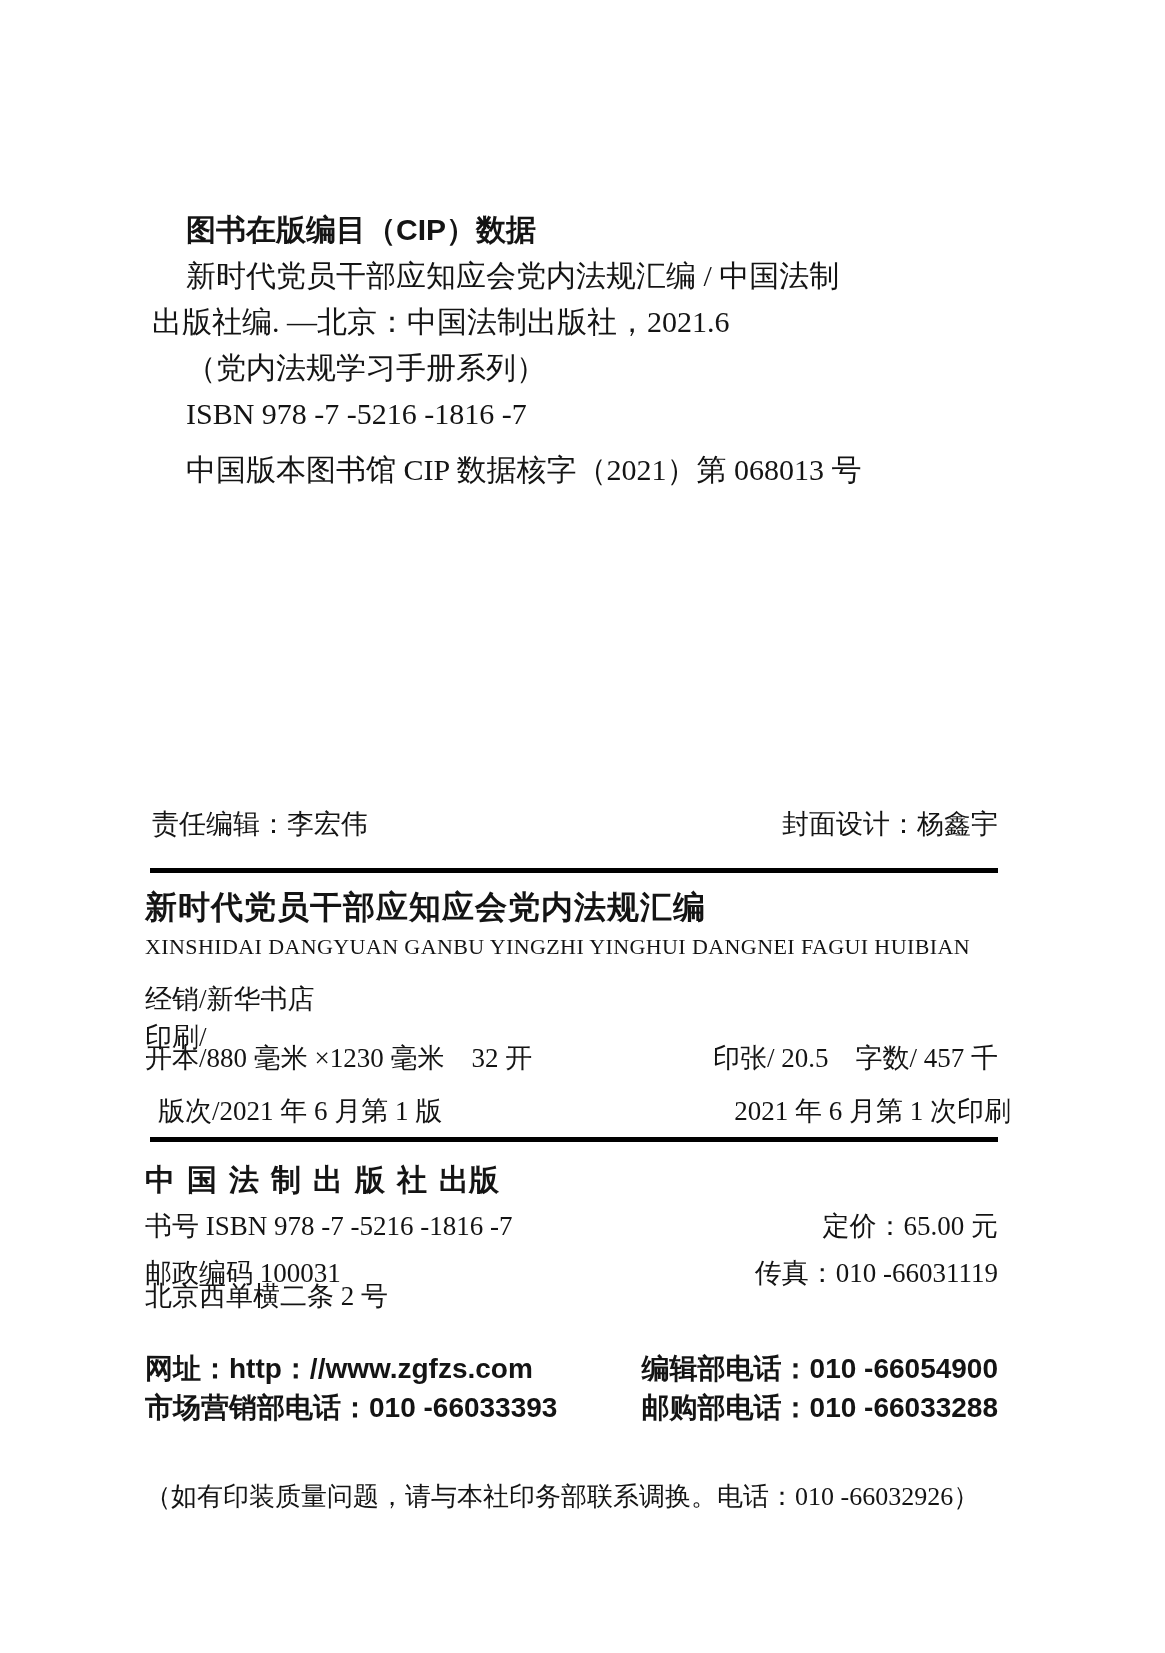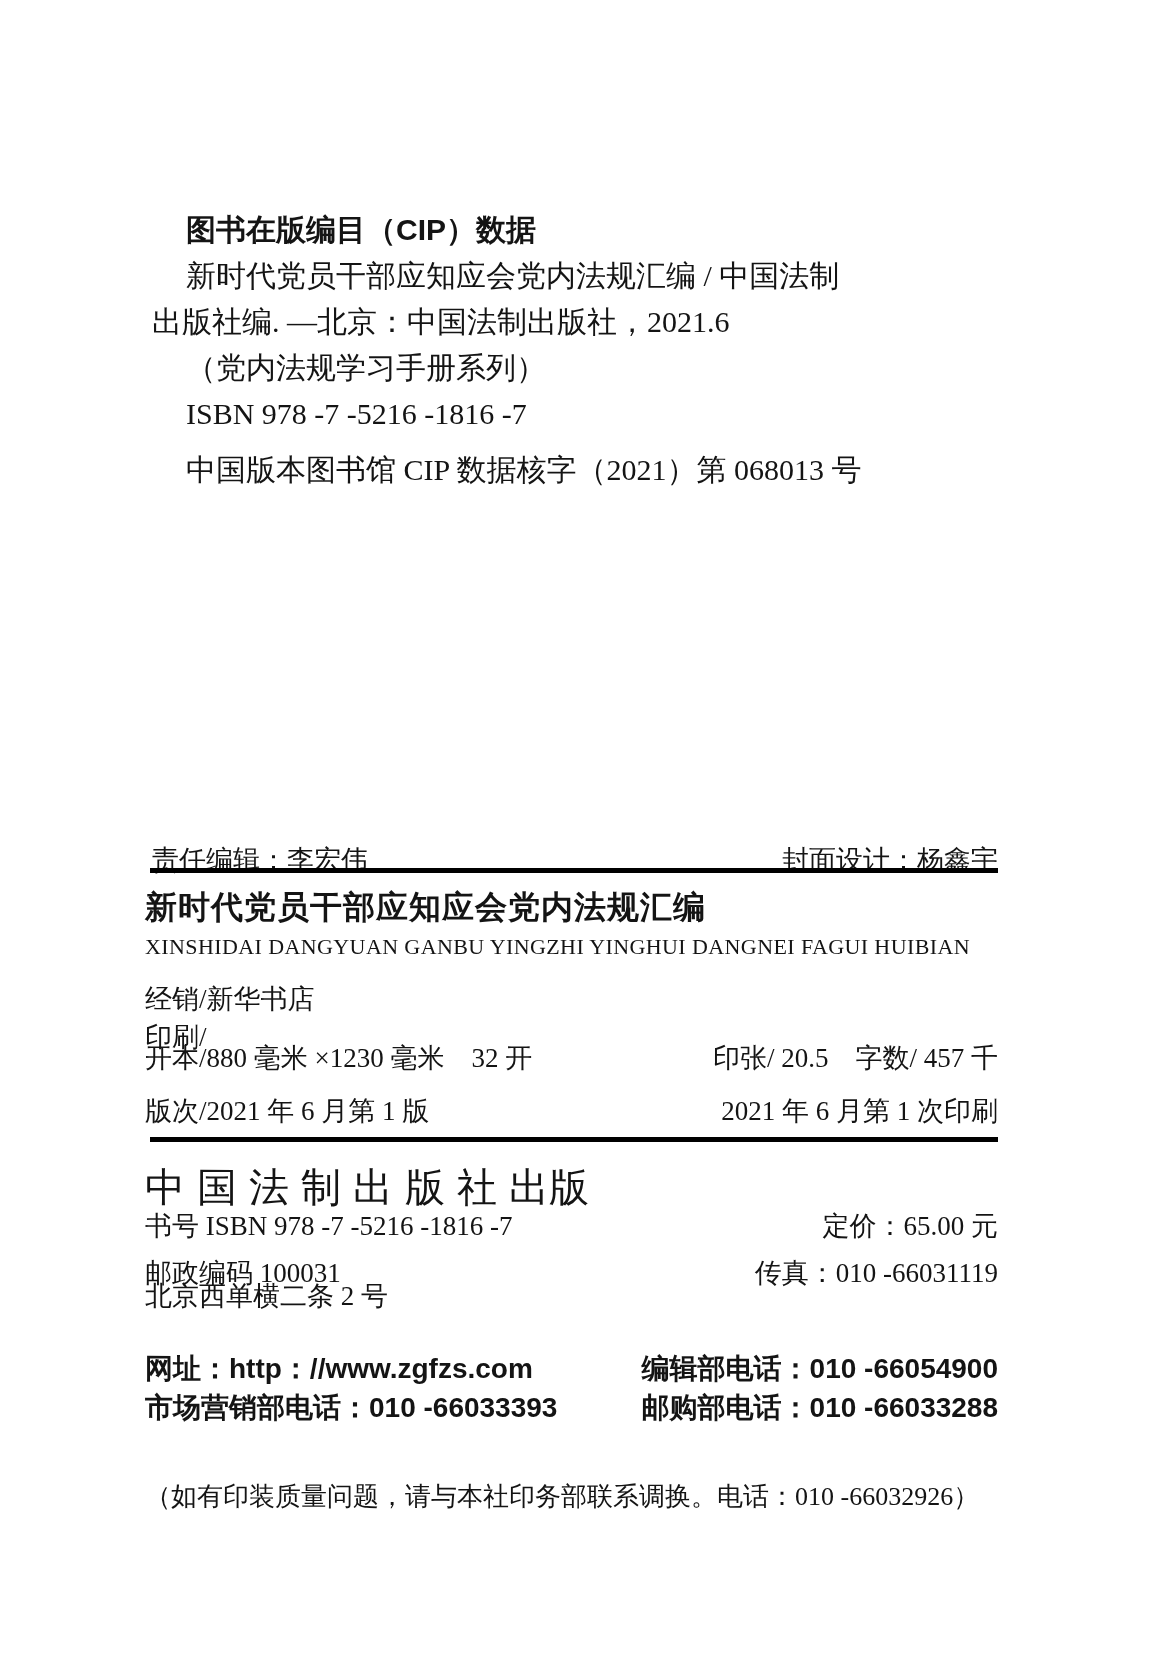--- a/index.html
+++ b/index.html
@@ -21,21 +21,20 @@
   }
   .cip .indent { text-indent:34px; }
   .cip .gap { margin-top:10px; }
   .cip-heading { font-size:30px; }
 
   
   .credits {
     position:absolute; left:152px; top:806px; width:846px;
     display:flex; justify-content:space-between;
     font-size:27px;
-    margin-top:36px;
   }
 
   
   .rule { position:absolute; left:150px; width:848px; height:5px; background:#000; }
   .rule-1 { top:868px; }
   .rule-2 { top:1137px; }
 
   
   .book-title {
     position:absolute; left:145px; top:886px;
@@ -48,24 +47,24 @@
 
   
   .row {
     position:absolute; left:145px; width:853px;
     display:flex; justify-content:space-between;
     font-size:27px; line-height:32px;
   }
   .row-distribution { top:983px; }
   .row-printer     { top:1021px; }
   .row-format      { top:1042px; }
-  .row-edition     { top:1095px; }
+  .row-edition     { top:1095px;margin-left:13px; }
 
   
-  .publisher-line { position:absolute; left:145px; top:1160px; font-size:40px; }
+  .publisher-line { position:absolute; left:145px; top:1160px; font-size:30px;font-weight:bold; }
   .publisher-line .spaced { letter-spacing:12px; }
   .row-isbn-price  { top:1210px; }
 
   
   .row-address     { top:1280px; }
   .row-post-fax    { top:1257px; }
   .row-web-edit    { top:1353px; font-size:28px; }
   .row-mkt-mail    { top:1392px; font-size:28px; }
 
   .footnote {

